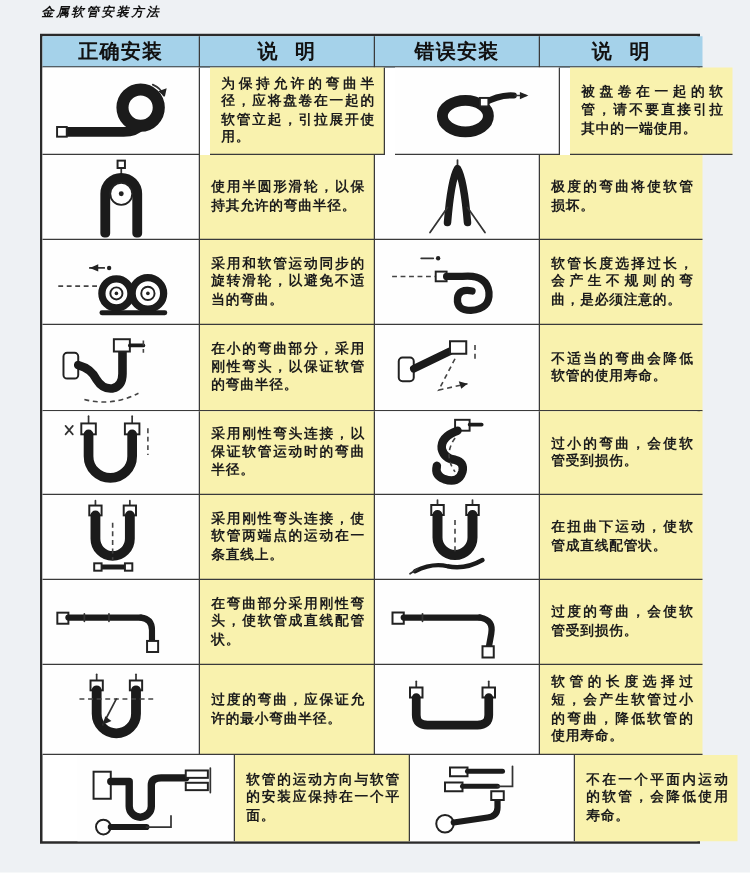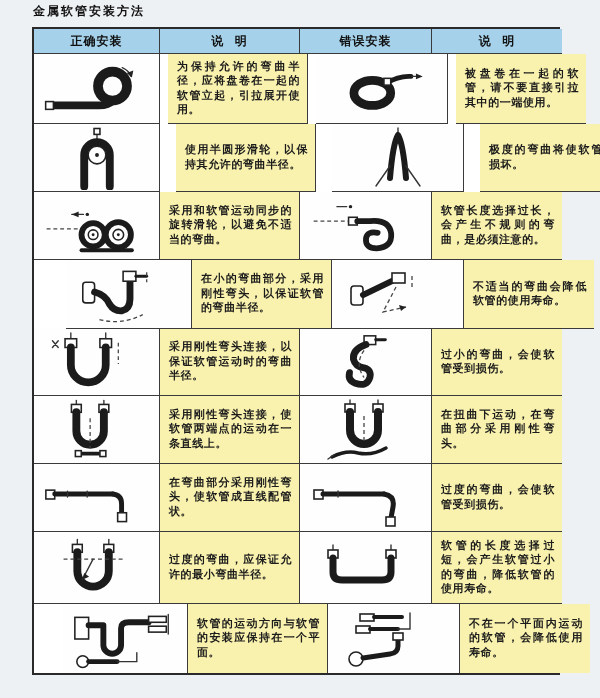--- a/index.html
+++ b/index.html
@@ -5,40 +5,40 @@
   * { margin:0; padding:0; box-sizing:border-box; }
   html,body { width:600px; height:698px; }
   body {
     background:#eef1f4;
     font-family:"DejaVu Sans","Liberation Sans",sans-serif;
     position:relative;
     overflow:hidden;
   }
   .page-title {
     position:absolute; left:33px; top:3px;
-    font-size:12px; font-weight:bold; 
+    font-size:10px; font-weight:bold; font-style:italic;
     color:#111; letter-spacing:2px;
     font-family:"DejaVu Serif","Liberation Serif",serif;
   }
   .tbl {
     position:absolute; left:32px; top:27px; width:528px;
     border:2px solid #2a2a2a; background:#fff;
   }
   .row { display:grid; grid-template-columns:126px 140px 132px 130px; }
   .cell {
     border-right:1px solid #3a3a3a;
     border-bottom:1px solid #3a3a3a;
     overflow:hidden;
   }
   .row .cell:last-child { border-right:none; }
   .row.last .cell { border-bottom:none; }
   .hcell {
     background:#a5d2ea; height:25px;
     display:flex; align-items:center; justify-content:center;
-    font-size:12px; font-weight:bold; color:#111; letter-spacing:1px;
+    font-size:16px; font-weight:bold; color:#111; letter-spacing:1px;
     white-space:pre;
   }
   .img-cell { background:#fefefe; display:flex; align-items:center; justify-content:center; }
   .desc-cell {
     background:#f9f2ae; display:flex; align-items:center;
     padding:5px 7px 5px 9px;
     font-size:11px; font-weight:bold; color:#1c1c1c;
     line-height:14.5px; letter-spacing:0.6px; text-align:justify;
   }
   svg { display:block; }
@@ -78,21 +78,21 @@
         <ellipse class="hose" stroke-width="9" cx="50" cy="36" rx="19" ry="13"></ellipse>
         <path class="hose" stroke-width="5" d="M64 26 Q78 18 90 19"></path>
         <rect class="fit" x="62" y="21" width="7" height="7"></rect>
         <path class="thin" d="M91 19 h9"></path>
         <path class="dot" d="M102 19 l-7-3 v6 z"></path>
       </svg>
     </div>
     <div class="cell desc-cell">被盘卷在一起的软管，请不要直接引拉其中的一端使用。</div>
   </div>
 
-  <div class="row" style="height:68px;gap:16px;">
+  <div class="row" style="height:68px;">
     <div class="cell img-cell">
       <svg width="118" height="64" viewBox="0 0 120 64" aria-label="hose-over-semicircular-pulley-icon">
         <line class="thin" x1="60" y1="3" x2="60" y2="16"></line>
         <rect class="fit" x="57" y="2" width="6" height="6"></rect>
         <path class="hose" stroke-width="8" d="M47 61 V29 A13 13 0 0 1 73 29 V61"></path>
         <circle class="fit" cx="60" cy="29" r="9"></circle>
         <circle class="dot" cx="60" cy="29" r="2"></circle>
       </svg>
     </div>
     <div class="cell desc-cell">使用半圆形滑轮，以保持其允许的弯曲半径。</div>
@@ -129,21 +129,21 @@
         <line class="thin" x1="40" y1="12" x2="30" y2="12"></line>
         <circle class="dot" cx="44" cy="12" r="1.8"></circle>
         <line class="dash" x1="6" y1="27" x2="42" y2="27"></line>
         <rect class="fit" x="42" y="23" width="9" height="8"></rect>
         <path class="hose" stroke-width="6" d="M51 27 H64 Q84 25 86 40 Q87 54 71 55 Q59 55 60 45 Q61 37 72 39"></path>
       </svg>
     </div>
     <div class="cell desc-cell">软管长度选择过长，会产生不规则的弯曲，是必须注意的。</div>
   </div>
 
-  <div class="row" style="height:69px;padding-left:32px;">
+  <div class="row" style="height:69px;">
     <div class="cell img-cell">
       <svg width="118" height="64" viewBox="0 0 120 64" aria-label="rigid-elbow-at-small-bend-icon">
         <rect class="fit" x="13" y="20" width="12" height="21" rx="3"></rect>
         <path class="hose" stroke-width="7" d="M25 30 Q36 33 40 42 Q45 50 53 49 Q61 47 61 37 V19"></path>
         <rect class="fit" x="54" y="9" width="13" height="10"></rect>
         <line class="hose" stroke-width="3" x1="67" y1="14" x2="78" y2="14"></line>
         <line class="dash" x1="78" y1="10" x2="78" y2="20"></line>
         <path class="dash" d="M30 58 Q52 64 74 53"></path>
       </svg>
     </div>
@@ -205,21 +205,21 @@
         <line class="thin" x1="44" y1="2" x2="44" y2="7"></line>
         <line class="thin" x1="72" y1="2" x2="72" y2="7"></line>
         <rect class="fit" x="39" y="6" width="10" height="8"></rect>
         <rect class="fit" x="67" y="6" width="10" height="8"></rect>
         <path class="hose" stroke-width="8" d="M44 14 V32 A14 14 0 0 0 72 32 V14"></path>
         <line class="dash" x1="58" y1="18" x2="58" y2="46"></line>
         <path class="hose" stroke-width="3.5" d="M26 59 Q40 52 52 55 Q66 58 80 50"></path>
         <line class="thin" x1="22" y1="61" x2="28" y2="57"></line>
       </svg>
     </div>
-    <div class="cell desc-cell">在扭曲下运动，在弯曲部分采用刚性弯头。</div>
+    <div class="cell desc-cell">在扭曲下运动，使软管成直线配管状。</div>
   </div>
 
   <div class="row" style="height:68px;">
     <div class="cell img-cell">
       <svg width="118" height="64" viewBox="0 0 120 64" aria-label="straight-hose-with-rigid-elbow-icon">
         <rect class="fit" x="8" y="24" width="9" height="9"></rect>
         <line class="hose" stroke-width="5" x1="17" y1="28" x2="76" y2="28"></line>
         <line class="thin" x1="30" y1="25" x2="30" y2="31"></line>
         <line class="thin" x1="50" y1="25" x2="50" y2="31"></line>
         <path class="hose" stroke-width="5" d="M76 28 Q85 29 85 38 V48"></path>

